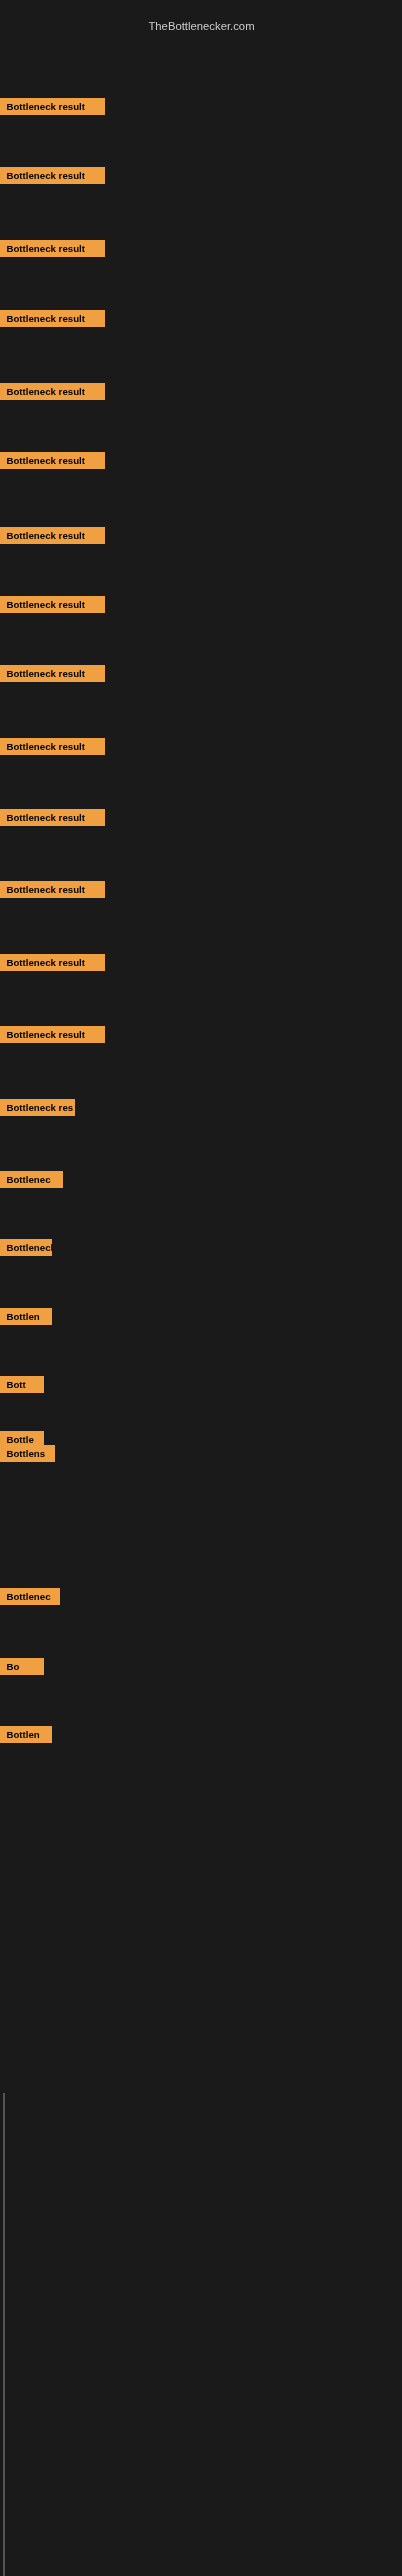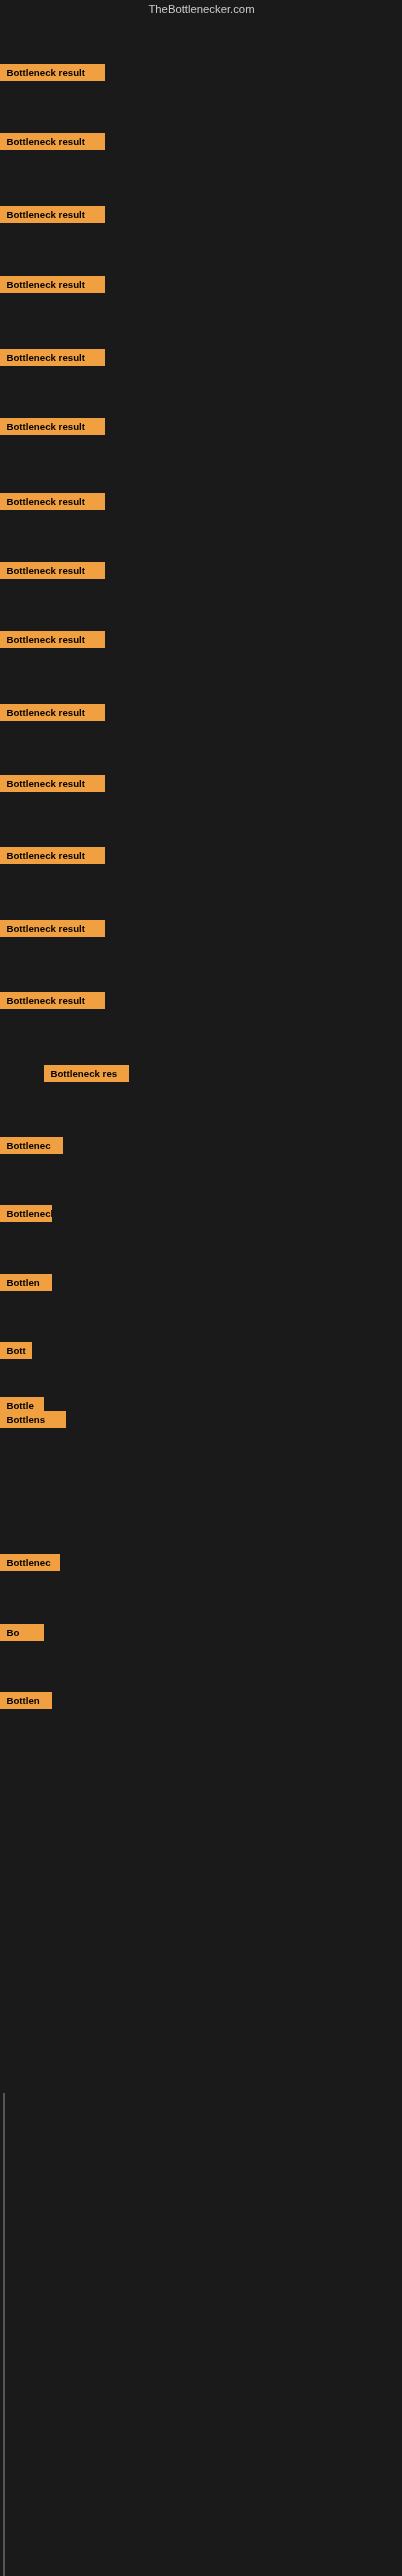--- a/index.html
+++ b/index.html
@@ -13,21 +13,21 @@
       min-height: 2576px;
       background-color: #1a1a1a;
       font-family: Arial, sans-serif;
       position: relative;
     }
 
     .site-title {
       text-align: center;
       color: #cccccc;
       font-size: 11.3px;
-      padding: 3px 0;
+      padding: 20px 0;
       background-color: #1a1a1a;
     }
 
     .bottleneck-bar {
       display: inline-block;
       background-color: #f0a040;
       color: #000000;
       font-size: 9.7px;
       font-weight: bold;
       padding: 3.2px 6.4px;
@@ -62,26 +62,26 @@
     <div style="position: absolute; top: 331px; left: 0px;"><span class="bottleneck-bar" style="width: 105px; display: inline-block; overflow: hidden;">Bottleneck result</span></div>
     <div style="position: absolute; top: 400px; left: 0px;"><span class="bottleneck-bar" style="width: 105px; display: inline-block; overflow: hidden;">Bottleneck result</span></div>
     <div style="position: absolute; top: 475px; left: 0px;"><span class="bottleneck-bar" style="width: 105px; display: inline-block; overflow: hidden;">Bottleneck result</span></div>
     <div style="position: absolute; top: 544px; left: 0px;"><span class="bottleneck-bar" style="width: 105px; display: inline-block; overflow: hidden;">Bottleneck result</span></div>
     <div style="position: absolute; top: 613px; left: 0px;"><span class="bottleneck-bar" style="width: 105px; display: inline-block; overflow: hidden;">Bottleneck result</span></div>
     <div style="position: absolute; top: 686px; left: 0px;"><span class="bottleneck-bar" style="width: 105px; display: inline-block; overflow: hidden;">Bottleneck result</span></div>
     <div style="position: absolute; top: 757px; left: 0px;"><span class="bottleneck-bar" style="width: 105px; display: inline-block; overflow: hidden;">Bottleneck result</span></div>
     <div style="position: absolute; top: 829px; left: 0px;"><span class="bottleneck-bar" style="width: 105px; display: inline-block; overflow: hidden;">Bottleneck result</span></div>
     <div style="position: absolute; top: 902px; left: 0px;"><span class="bottleneck-bar" style="width: 105px; display: inline-block; overflow: hidden;">Bottleneck result</span></div>
     <div style="position: absolute; top: 974px; left: 0px;"><span class="bottleneck-bar" style="width: 105px; display: inline-block; overflow: hidden;">Bottleneck result</span></div>
-    <div style="position: absolute; top: 1047px; left: 0px;"><span class="bottleneck-bar" style="width: 85px; display: inline-block; overflow: hidden; margin-left: 44px;">Bottleneck res</span></div>
+    <div style="position: absolute; top: 1047px; left: 0px;"><span class="bottleneck-bar" style="width: 75px; display: inline-block; overflow: hidden;">Bottleneck res</span></div>
     <div style="position: absolute; top: 1119px; left: 0px;"><span class="bottleneck-bar" style="width: 63px; display: inline-block; overflow: hidden;">Bottlenec</span></div>
     <div style="position: absolute; top: 1187px; left: 0px;"><span class="bottleneck-bar" style="width: 52px; display: inline-block; overflow: hidden;">Bottleneck r</span></div>
     <div style="position: absolute; top: 1256px; left: 0px;"><span class="bottleneck-bar" style="width: 52px; display: inline-block; overflow: hidden;">Bottlen</span></div>
-    <div style="position: absolute; top: 1324px; left: 0px;"><span class="bottleneck-bar" style="width: 32px; display: inline-block; overflow: hidden;">Bott</span></div>
-    <div style="position: absolute; top: 1393px; left: 0px;"><span class="bottleneck-bar" style="width: 66px; display: inline-block; overflow: hidden;">Bottlens</span></div>
+    <div style="position: absolute; top: 1324px; left: 0px;"><span class="bottleneck-bar" style="width: 44px; display: inline-block; overflow: hidden;">Bott</span></div>
+    <div style="position: absolute; top: 1393px; left: 0px;"><span class="bottleneck-bar" style="width: 55px; display: inline-block; overflow: hidden;">Bottlens</span></div>
     <div style="position: absolute; top: 1379px; left: 0px;"><span class="bottleneck-bar" style="width: 44px; display: inline-block; overflow: hidden;">Bottle</span></div>
     <div style="position: absolute; top: 1536px; left: 0px;"><span class="bottleneck-bar" style="width: 60px; display: inline-block; overflow: hidden;">Bottlenec</span></div>
     <div style="position: absolute; top: 1606px; left: 0px;"><span class="bottleneck-bar" style="width: 44px; display: inline-block; overflow: hidden;">Bo</span></div>
     <div style="position: absolute; top: 1674px; left: 0px;"><span class="bottleneck-bar" style="width: 52px; display: inline-block; overflow: hidden;">Bottlen</span></div>
   </div>
 
 <div class="vertical-line"></div>
 
 
 </body></html>

